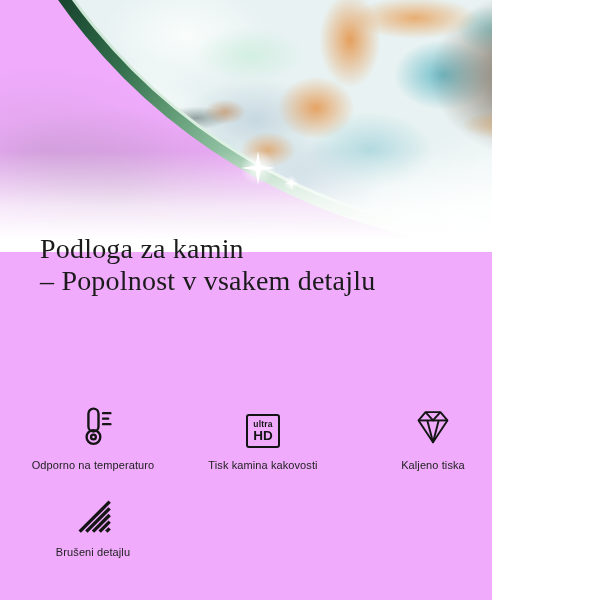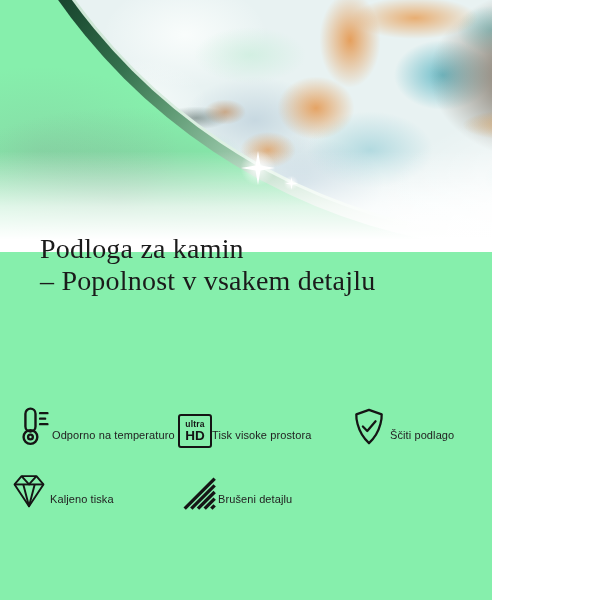--- a/index.html
+++ b/index.html
@@ -1,17 +1,17 @@
 <!DOCTYPE html>
 <html><head>
 <meta charset="utf-8">
 <style>
   * { margin:0; padding:0; box-sizing:border-box; }
   html,body { width:600px; height:600px; background:#ffffff; font-family:"Liberation Sans", sans-serif; }
-  .page { position:relative; width:492px; height:600px; background:#86efac; overflow:hidden; }
+  .page { position:relative; width:492px; height:600px; background:#f0abfc; overflow:hidden; }
 
   
   .hero { position:absolute; top:0; left:0; width:600px; height:252px; }
   .hero-layer { position:absolute; inset:0; }
   .glass-shadow {
     background:
       radial-gradient(ellipse 300px 150px at 120px 200px, rgba(122,122,126,.32), rgba(122,122,126,0) 62%),
       radial-gradient(ellipse 280px 95px at 330px 230px, rgba(132,132,136,.24), rgba(132,132,136,0) 65%),
       radial-gradient(ellipse 200px 120px at 40px 150px, rgba(140,140,144,.18), rgba(140,140,144,0) 70%);
   }
@@ -64,23 +64,23 @@
     color:#1b1b1b; white-space:pre-line; letter-spacing:.2px;
   }
   .description {
     position:absolute; top:311px; left:33px; width:550px;
     font-size:12.5px; line-height:20px; color:#3a3a3a; white-space:pre-line;
   }
 
   
   .features { position:absolute; top:404px; left:8px; width:512px;
     display:grid; grid-template-columns:repeat(3,170px); row-gap:20px; }
-  .feature { display:flex; flex-direction:row; align-items:center; }
+  .feature { display:flex; flex-direction:column; align-items:center; }
   .icon-box { height:44px; display:flex; align-items:flex-end; justify-content:center; }
-  .feature-label { margin-top:18px; font-size:11px; color:#222; letter-spacing:.1px; white-space:nowrap; }
+  .feature-label { margin-top:11px; font-size:11px; color:#222; letter-spacing:.1px; white-space:nowrap; }
   .icon-svg { display:block; }
   .uhd-box { width:34px; height:34px; border:2px solid #141414; border-radius:3px;
     display:flex; flex-direction:column; align-items:center; justify-content:center; color:#141414; }
   .uhd-top { font-size:8.5px; font-weight:600; line-height:9px; letter-spacing:.2px; }
   .uhd-bottom { font-size:13.5px; font-weight:700; line-height:13px; }
 </style>
 </head>
 <body>
 
 <div class="page">
@@ -121,32 +121,23 @@
       <div class="feature-label">Odporno na temperaturo</div>
     </div>
 
     <div class="feature">
       <div class="icon-box">
         <div class="uhd-box">
           <span class="uhd-top">ultra</span>
           <span class="uhd-bottom">HD</span>
         </div>
       </div>
-      <div class="feature-label">Tisk visoke prostora</div>
+      <div class="feature-label">Tisk kamina kakovosti</div>
     </div>
 
-    <div class="feature">
-      <div class="icon-box">
-        <svg class="icon-svg" width="42" height="42" viewBox="0 0 48 48" fill="none" stroke="#151515" stroke-width="2.6" stroke-linecap="round" stroke-linejoin="round">
-          <path d="M24 4.5 L38.5 9.5 C38.5 9.5 39.5 28 24 42.5 C8.5 28 9.5 9.5 9.5 9.5 Z"></path>
-          <path d="M17 23.5 L22 28.5 L31.5 17.5"></path>
-        </svg>
-      </div>
-      <div class="feature-label">Ščiti podlago</div>
-    </div>
 
     <div class="feature">
       <div class="icon-box">
         <svg class="icon-svg" width="42" height="42" viewBox="0 0 48 48" fill="none" stroke="#151515" stroke-width="2.2" stroke-linejoin="round">
           <path d="M15.5 7 H32.5 L40.5 16.5 L24 41.5 L7.5 16.5 Z"></path>
           <path d="M7.5 16.5 H40.5"></path>
           <path d="M15.5 7 L24 16.5 L32.5 7"></path>
           <path d="M17.5 16.5 L24 41.5 L30.5 16.5"></path>
         </svg>
       </div>

